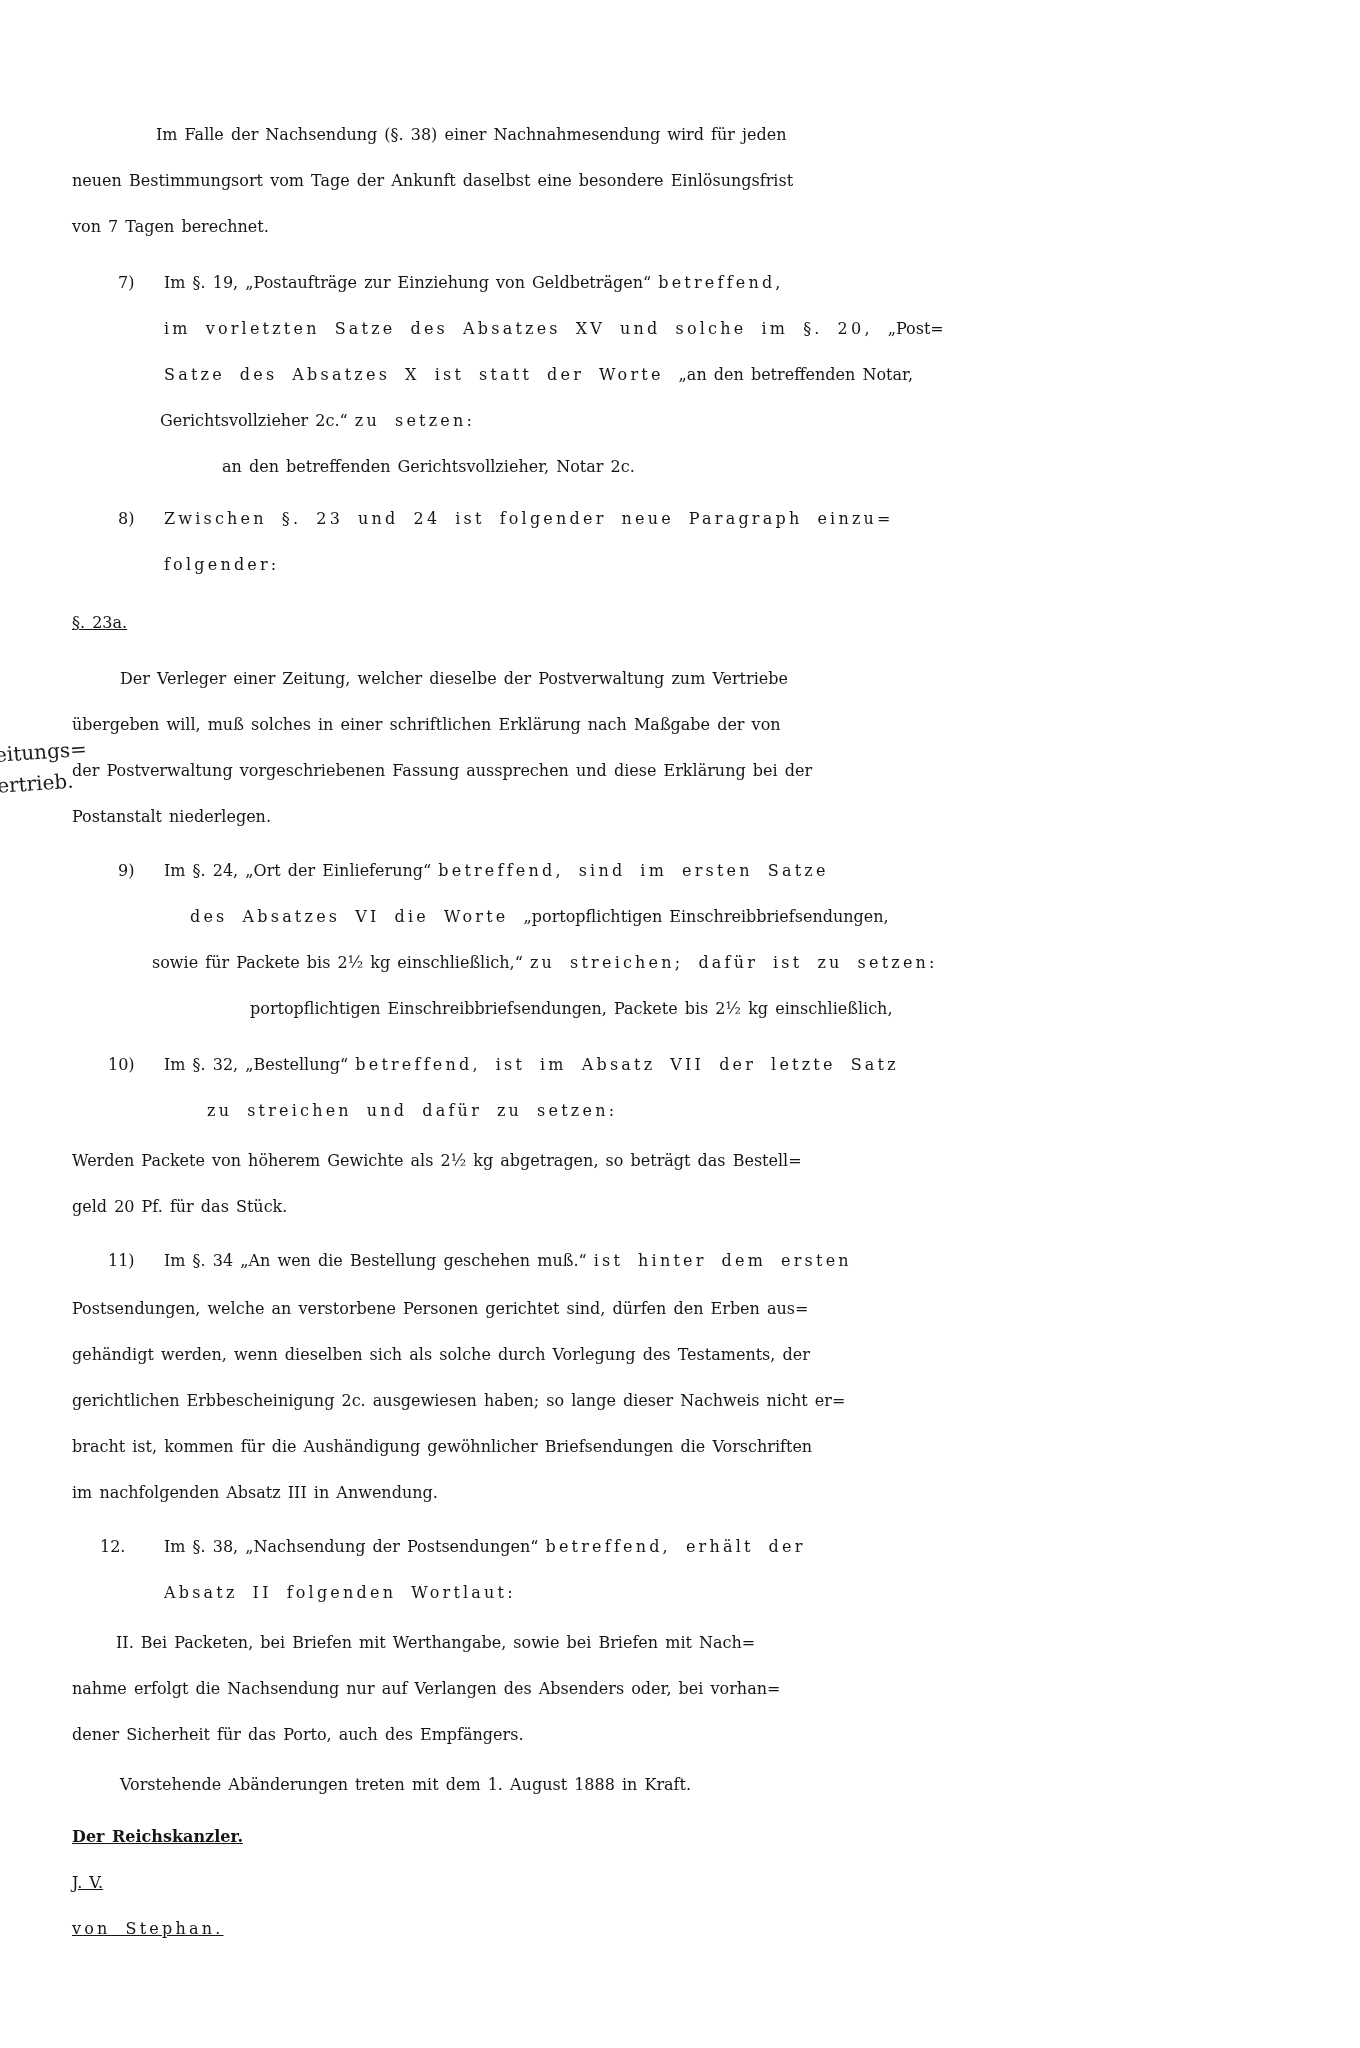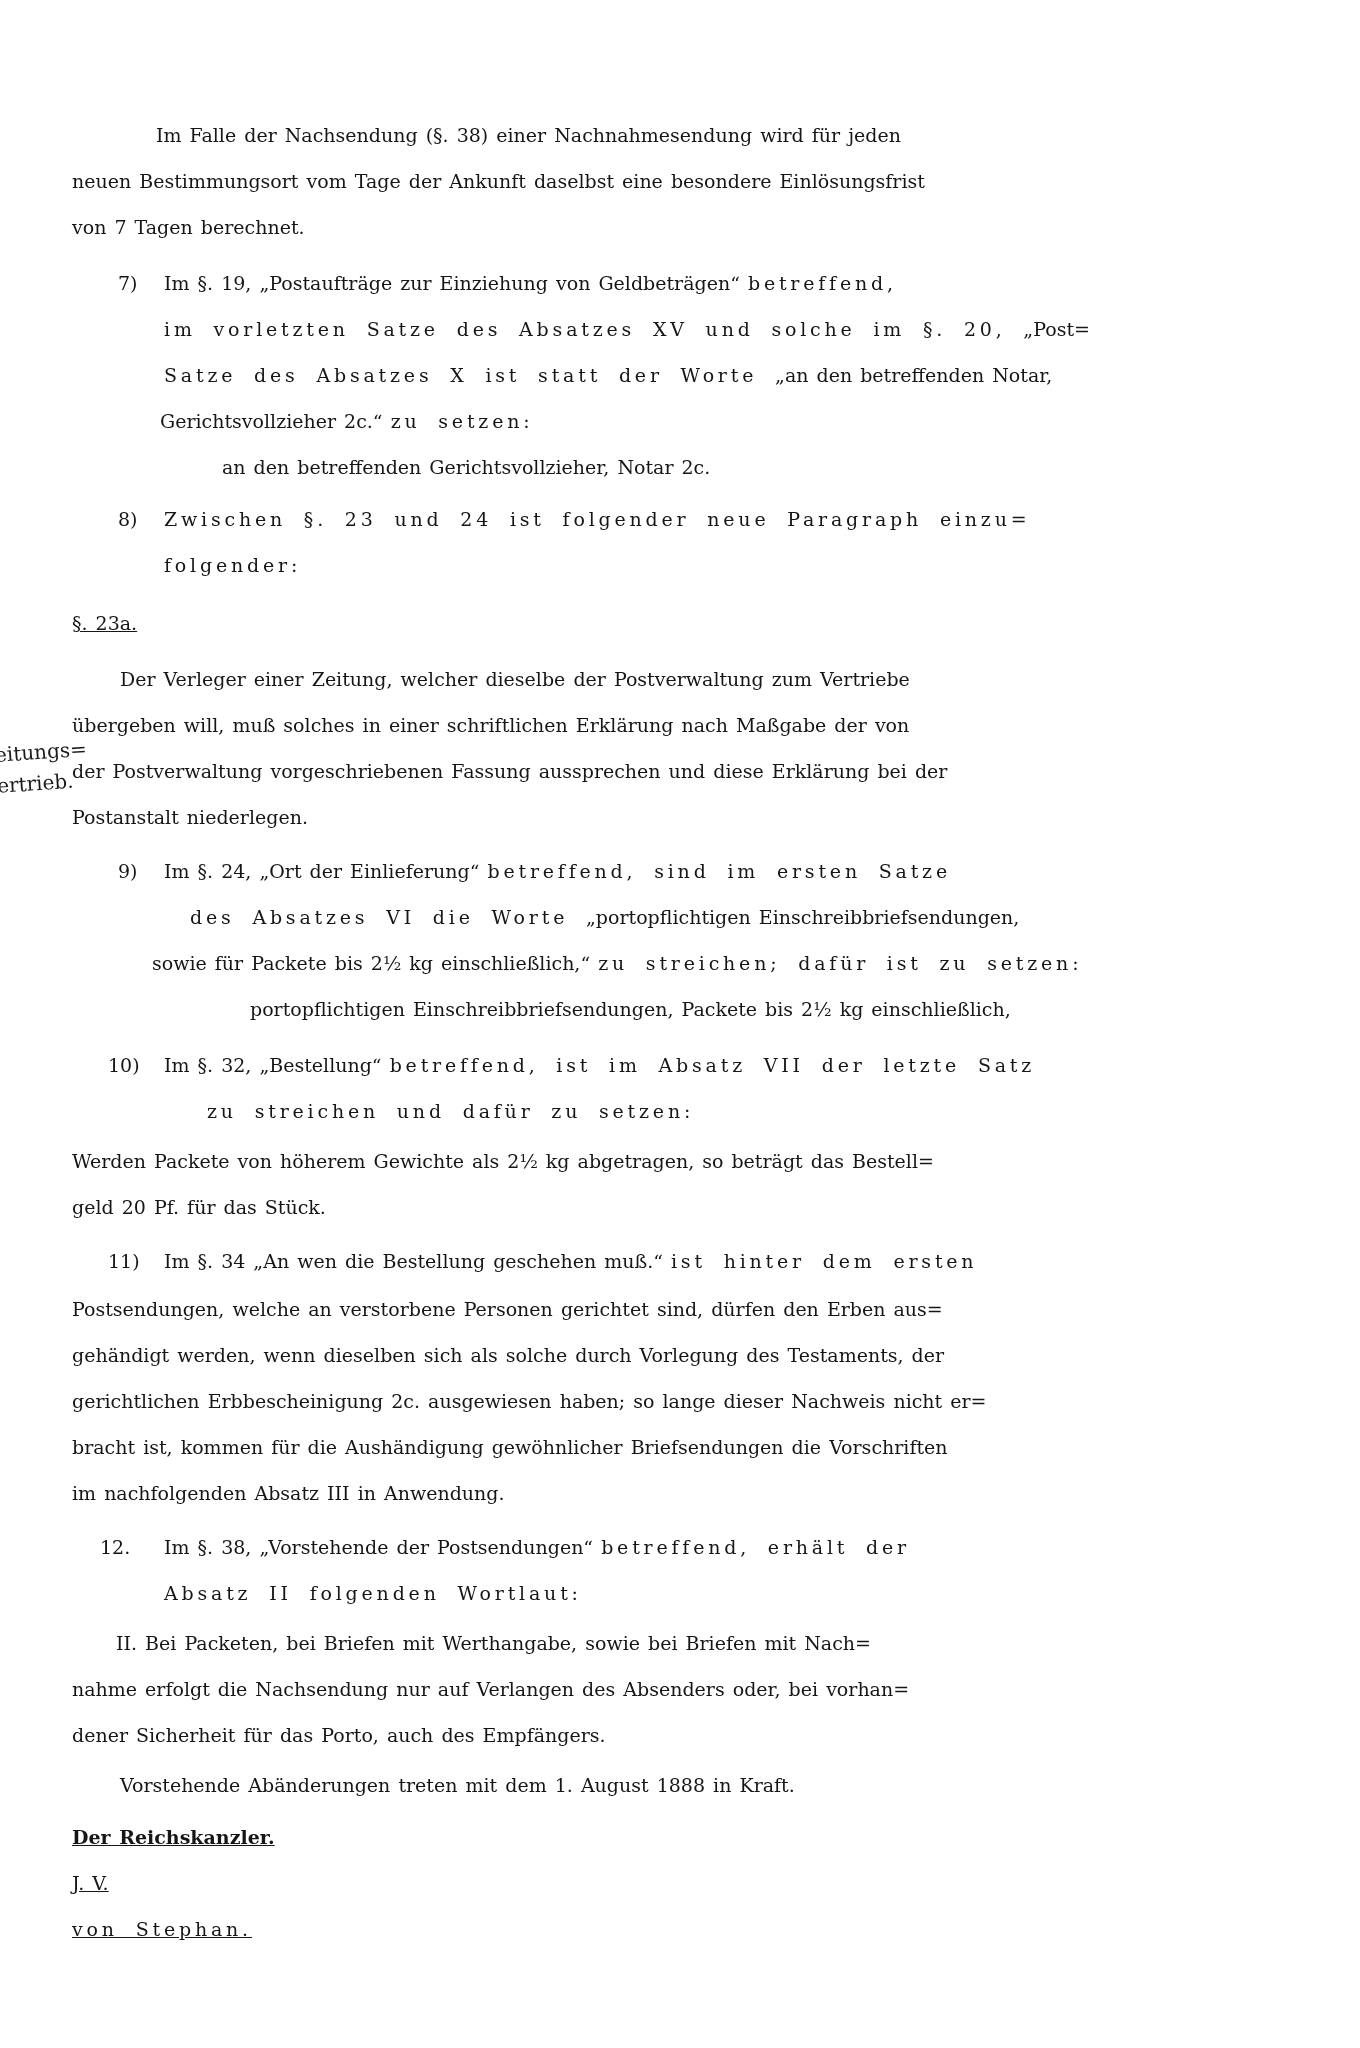--- a/index.html
+++ b/index.html
@@ -10,21 +10,21 @@
     overflow:hidden;
     font-family:"DejaVu Serif","Liberation Serif",serif;
     color:#161616;
   }
   .content{
     position:absolute;
     left:72px;top:112px;
     width:1266px;
   }
   .ln{
-    font-size:19px;
+    font-size:16px;
     line-height:46px;
     white-space:nowrap;
     word-spacing:2px;
   }
   .ln.center{
     margin-left:0 !important;
     text-decoration:underline;
   }
   .ln.bold{font-weight:bold;}
   .sp{
@@ -77,21 +77,21 @@
       <div class="ln" style="margin-left: 36px; margin-top: 10px;"><span class="num" style="width: 56px;">10)</span><span>Im §. 32, „Bestellung“ </span><span class="sp">betreffend, ist im Absatz VII der letzte Satz</span></div>
       <div class="ln" style="margin-left: 135px;"><span class="sp">zu streichen und dafür zu setzen:</span></div>
       <div class="ln" style="margin-top: 4px;"><span>Werden Packete von höherem Gewichte als 2½ kg abgetragen, so beträgt das Bestell=</span></div>
       <div class="ln"><span>geld 20 Pf. für das Stück.</span></div>
       <div class="ln" style="margin-left: 36px; margin-top: 8px;"><span class="num" style="width: 56px;">11)</span><span>Im §. 34 „An wen die Bestellung geschehen muß.“ </span><span class="sp">ist hinter dem ersten</span></div>
       <div class="ln" style="margin-top: 2px;"><span>Postsendungen, welche an verstorbene Personen gerichtet sind, dürfen den Erben aus=</span></div>
       <div class="ln"><span>gehändigt werden, wenn dieselben sich als solche durch Vorlegung des Testaments, der</span></div>
       <div class="ln"><span>gerichtlichen Erbbescheinigung 2c. ausgewiesen haben; so lange dieser Nachweis nicht er=</span></div>
       <div class="ln"><span>bracht ist, kommen für die Aushändigung gewöhnlicher Briefsendungen die Vorschriften</span></div>
       <div class="ln"><span>im nachfolgenden Absatz III in Anwendung.</span></div>
-      <div class="ln" style="margin-left: 28px; margin-top: 8px;"><span class="num" style="width: 64px;">12.</span><span>Im §. 38, „Vorstehende der Postsendungen“ </span><span class="sp">betreffend, erhält der</span></div>
+      <div class="ln" style="margin-left: 28px; margin-top: 8px;"><span class="num" style="width: 64px;">12.</span><span>Im §. 38, „Nachsendung der Postsendungen“ </span><span class="sp">betreffend, erhält der</span></div>
       <div class="ln" style="margin-left: 92px;"><span class="sp">Absatz II folgenden Wortlaut:</span></div>
       <div class="ln" style="margin-left: 44px; margin-top: 4px;"><span>II. Bei Packeten, bei Briefen mit Werthangabe, sowie bei Briefen mit Nach=</span></div>
       <div class="ln"><span>nahme erfolgt die Nachsendung nur auf Verlangen des Absenders oder, bei vorhan=</span></div>
       <div class="ln"><span>dener Sicherheit für das Porto, auch des Empfängers.</span></div>
       <div class="ln" style="margin-left: 48px; margin-top: 4px;"><span>Vorstehende Abänderungen treten mit dem 1. August 1888 in Kraft.</span></div>
       <div class="ln center bold" style="margin-top: 6px;"><span>Der Reichskanzler.</span></div>
       <div class="ln center"><span>J. V.</span></div>
       <div class="ln center"><span class="sp">von Stephan.</span></div>
     </div>
 </div>

